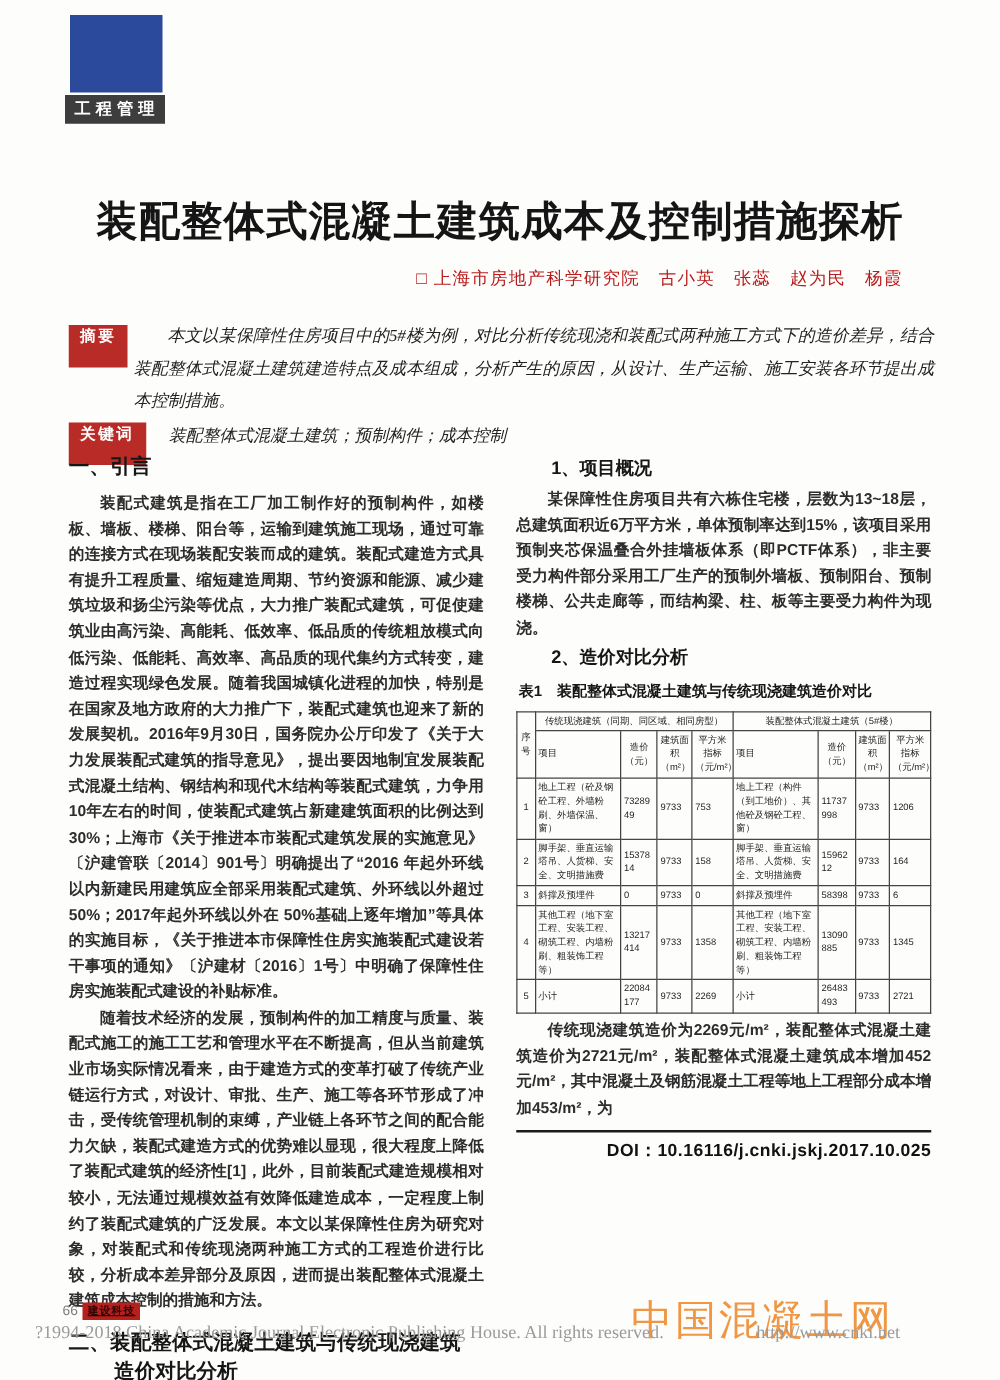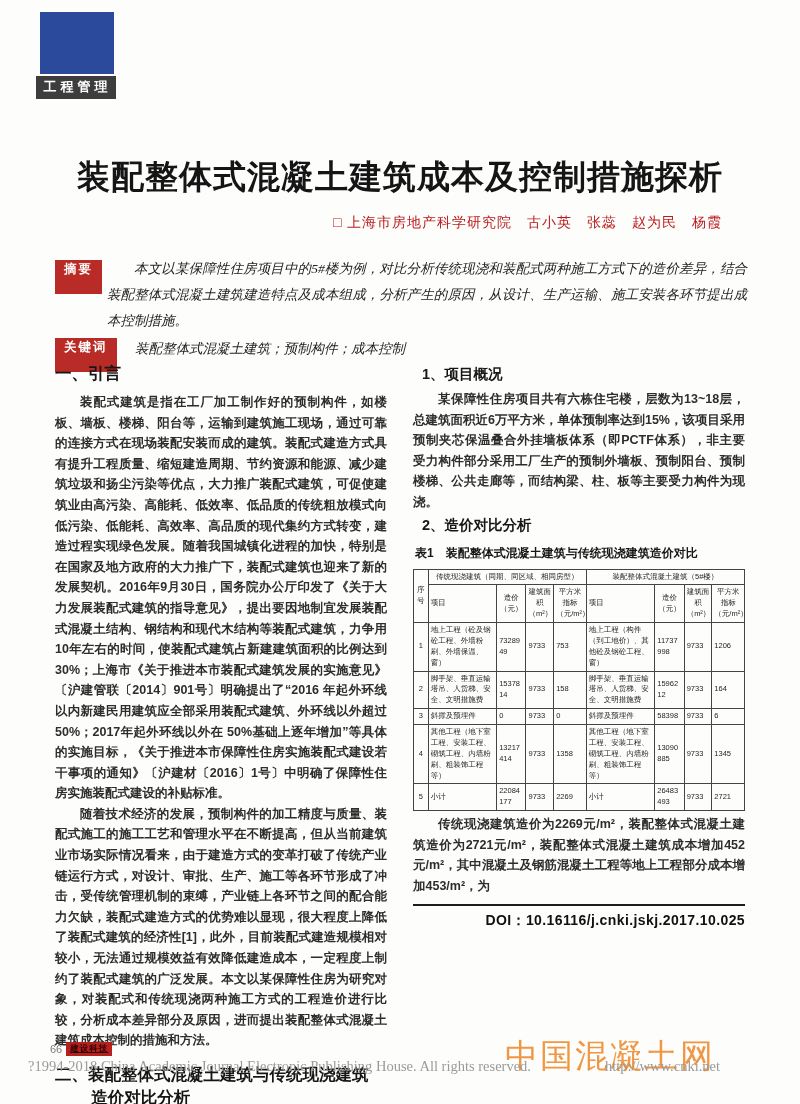--- a/index.html
+++ b/index.html
@@ -3,21 +3,21 @@
 <meta charset="utf-8">
 <style>
   * { margin:0; padding:0; box-sizing:border-box; }
   html,body { background:#e9e9e9; }
   .page {
     position:relative; width:800px; height:1104px; margin:0 auto;
     background:#fdfdfc; overflow:hidden;
     font-family:"Liberation Sans", sans-serif; color:#2d2d2d;
   }
   
-  .logo-block { position:absolute; left:36px; top:12px; width:80px; }
+  .logo-block { position:absolute; left:52px; top:12px; width:80px; }
   .logo-square { width:74px; height:62px; background:#2b4a9b; margin-left:4px; }
   .logo-label { margin-top:2px; background:#3d3d3d; color:#fff; font-weight:bold;
     font-size:13px; letter-spacing:4px; padding:2px 4px 3px 7px; text-align:center; width:80px; }
   
   .title { position:absolute; top:155px; left:0; width:100%; text-align:center;
     font-size:33px; font-weight:bold; color:#151515; letter-spacing:1px; }
   .byline { position:absolute; top:214px; right:78px; font-size:14px; color:#b91c1c; letter-spacing:1px;font-family:Liberation Serif, serif; }
   
   .badge { display:inline-block; background:#b92b26; color:#fff; font-size:12.5px;
     font-weight:bold; padding:1px 9px 16px; letter-spacing:2px; vertical-align:top; }
@@ -27,21 +27,21 @@
     font-size:13.5px; line-height:26px; text-align:justify; text-indent:2em; color:#222; }
   .keywords-row { position:absolute; left:55px; top:338px; width:692px; }
   .keywords-text { margin-left:14px; font-family:"Liberation Serif", serif; font-style:italic;
     font-size:13.5px; color:#222; display:inline-block; vertical-align:top; padding-top:2px; }
   
   .col { position:absolute; top:362px; width:332px; }
   .col-left  { left:55px; }
   .col-right { left:413px; }
   .h-major { font-size:16.5px; font-weight:bold; color:#161616; margin-bottom:7px; line-height:23px; }
   .h-major .indent2 { display:block; padding-left:2.2em; }
-  .h-minor { font-size:14.5px; font-weight:bold; color:#161616; margin:3px 0 5px 9px; }
+  .h-minor { font-size:14.5px; font-weight:bold; color:#161616; margin:3px 0 5px 28px; }
   .para { font-size:12.5px; line-height:20.6px; text-align:justify; text-indent:2em; color:#2d2d2d;font-weight:bold; }
   .para + .h-major { margin-top:12px; }
   
   .table-title { font-size:12px; font-weight:bold; margin:10px 0 7px 2px; color:#161616; }
   table.cmp { width:100%; border-collapse:collapse; table-layout:fixed;
     font-size:7.5px; line-height:1.45; color:#1d1d1d; }
   table.cmp th, table.cmp td { border:1px solid #444; padding:2px 2px; vertical-align:middle; }
   table.cmp th { font-weight:normal; text-align:center; }
   td.num { word-break:break-all; }
   td.item { text-align:left; }

